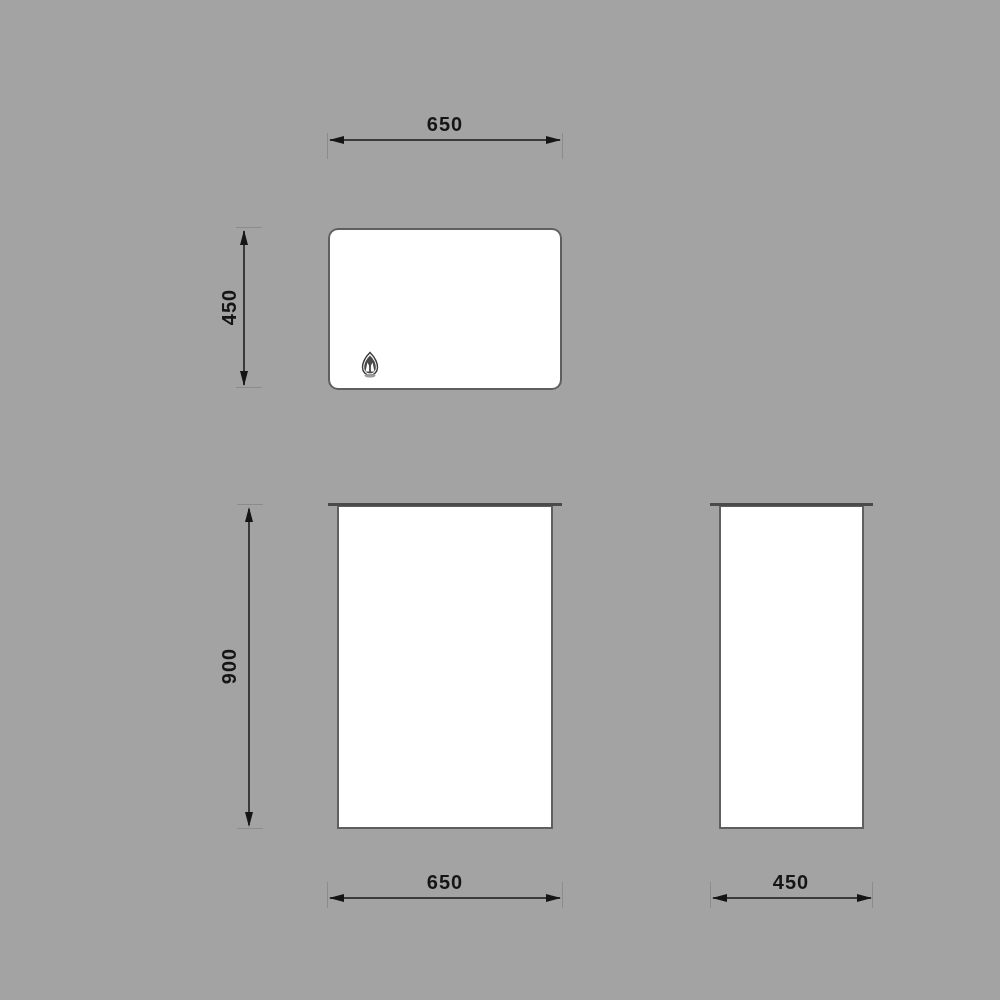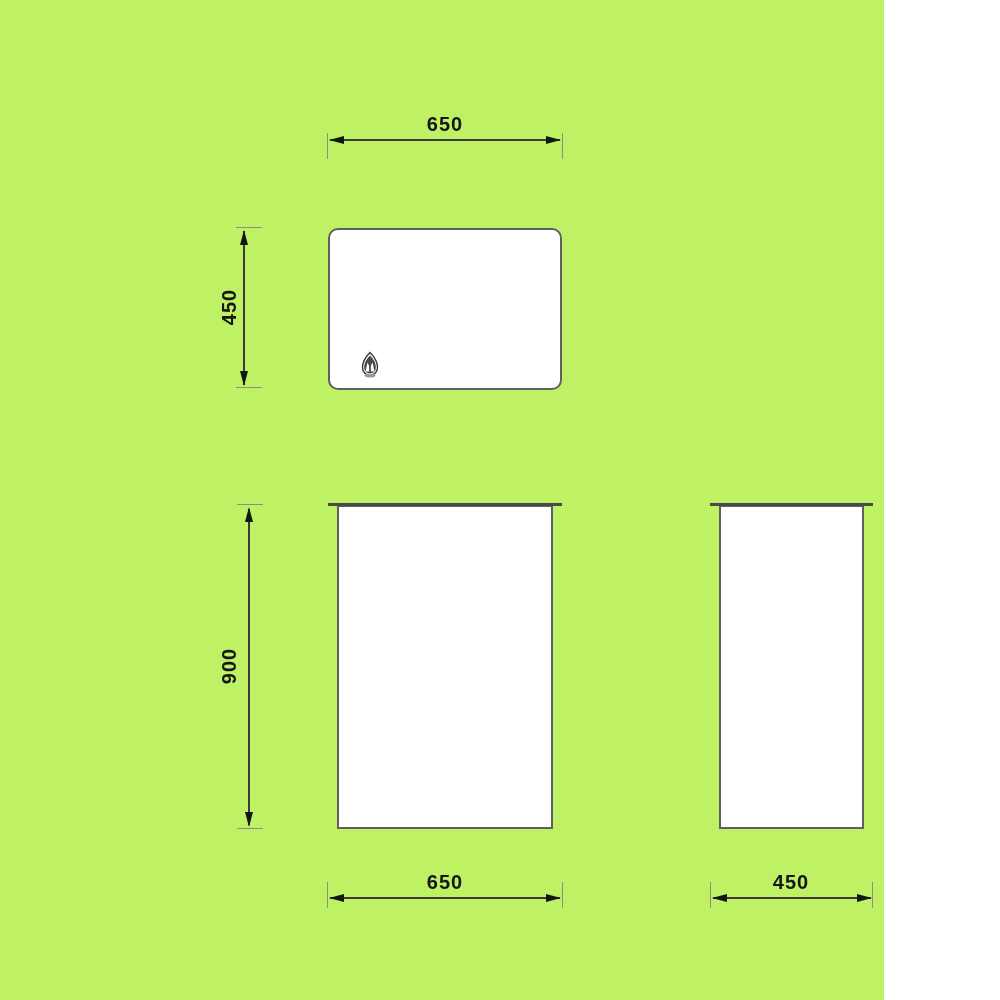--- a/index.html
+++ b/index.html
@@ -1,20 +1,20 @@
 <!DOCTYPE html>
 <html><head>
 <meta charset="utf-8">
 <style>
   * { margin:0; padding:0; box-sizing:border-box; }
   html,body { background:#ffffff; }
   body { font-family:"Liberation Sans","DejaVu Sans",sans-serif; }
   .canvas {
-    position:relative; width:884px; height:1000px;
-    background:#bef264; overflow:hidden;
+    position:relative; width:1000px; height:1000px;
+    background:#a3a3a3; overflow:hidden;
   }
   .abs { position:absolute; }
   
   .outline {
     position:absolute; border:2px solid #5f5f5f; background:#ffffff;
   }
   .rounded { border-radius:10px; }
   .edge-h { position:absolute; height:3px; background:#4a4a4a; }
   
   .dimline-h { position:absolute; height:2px; background:#3a3a3a; }

